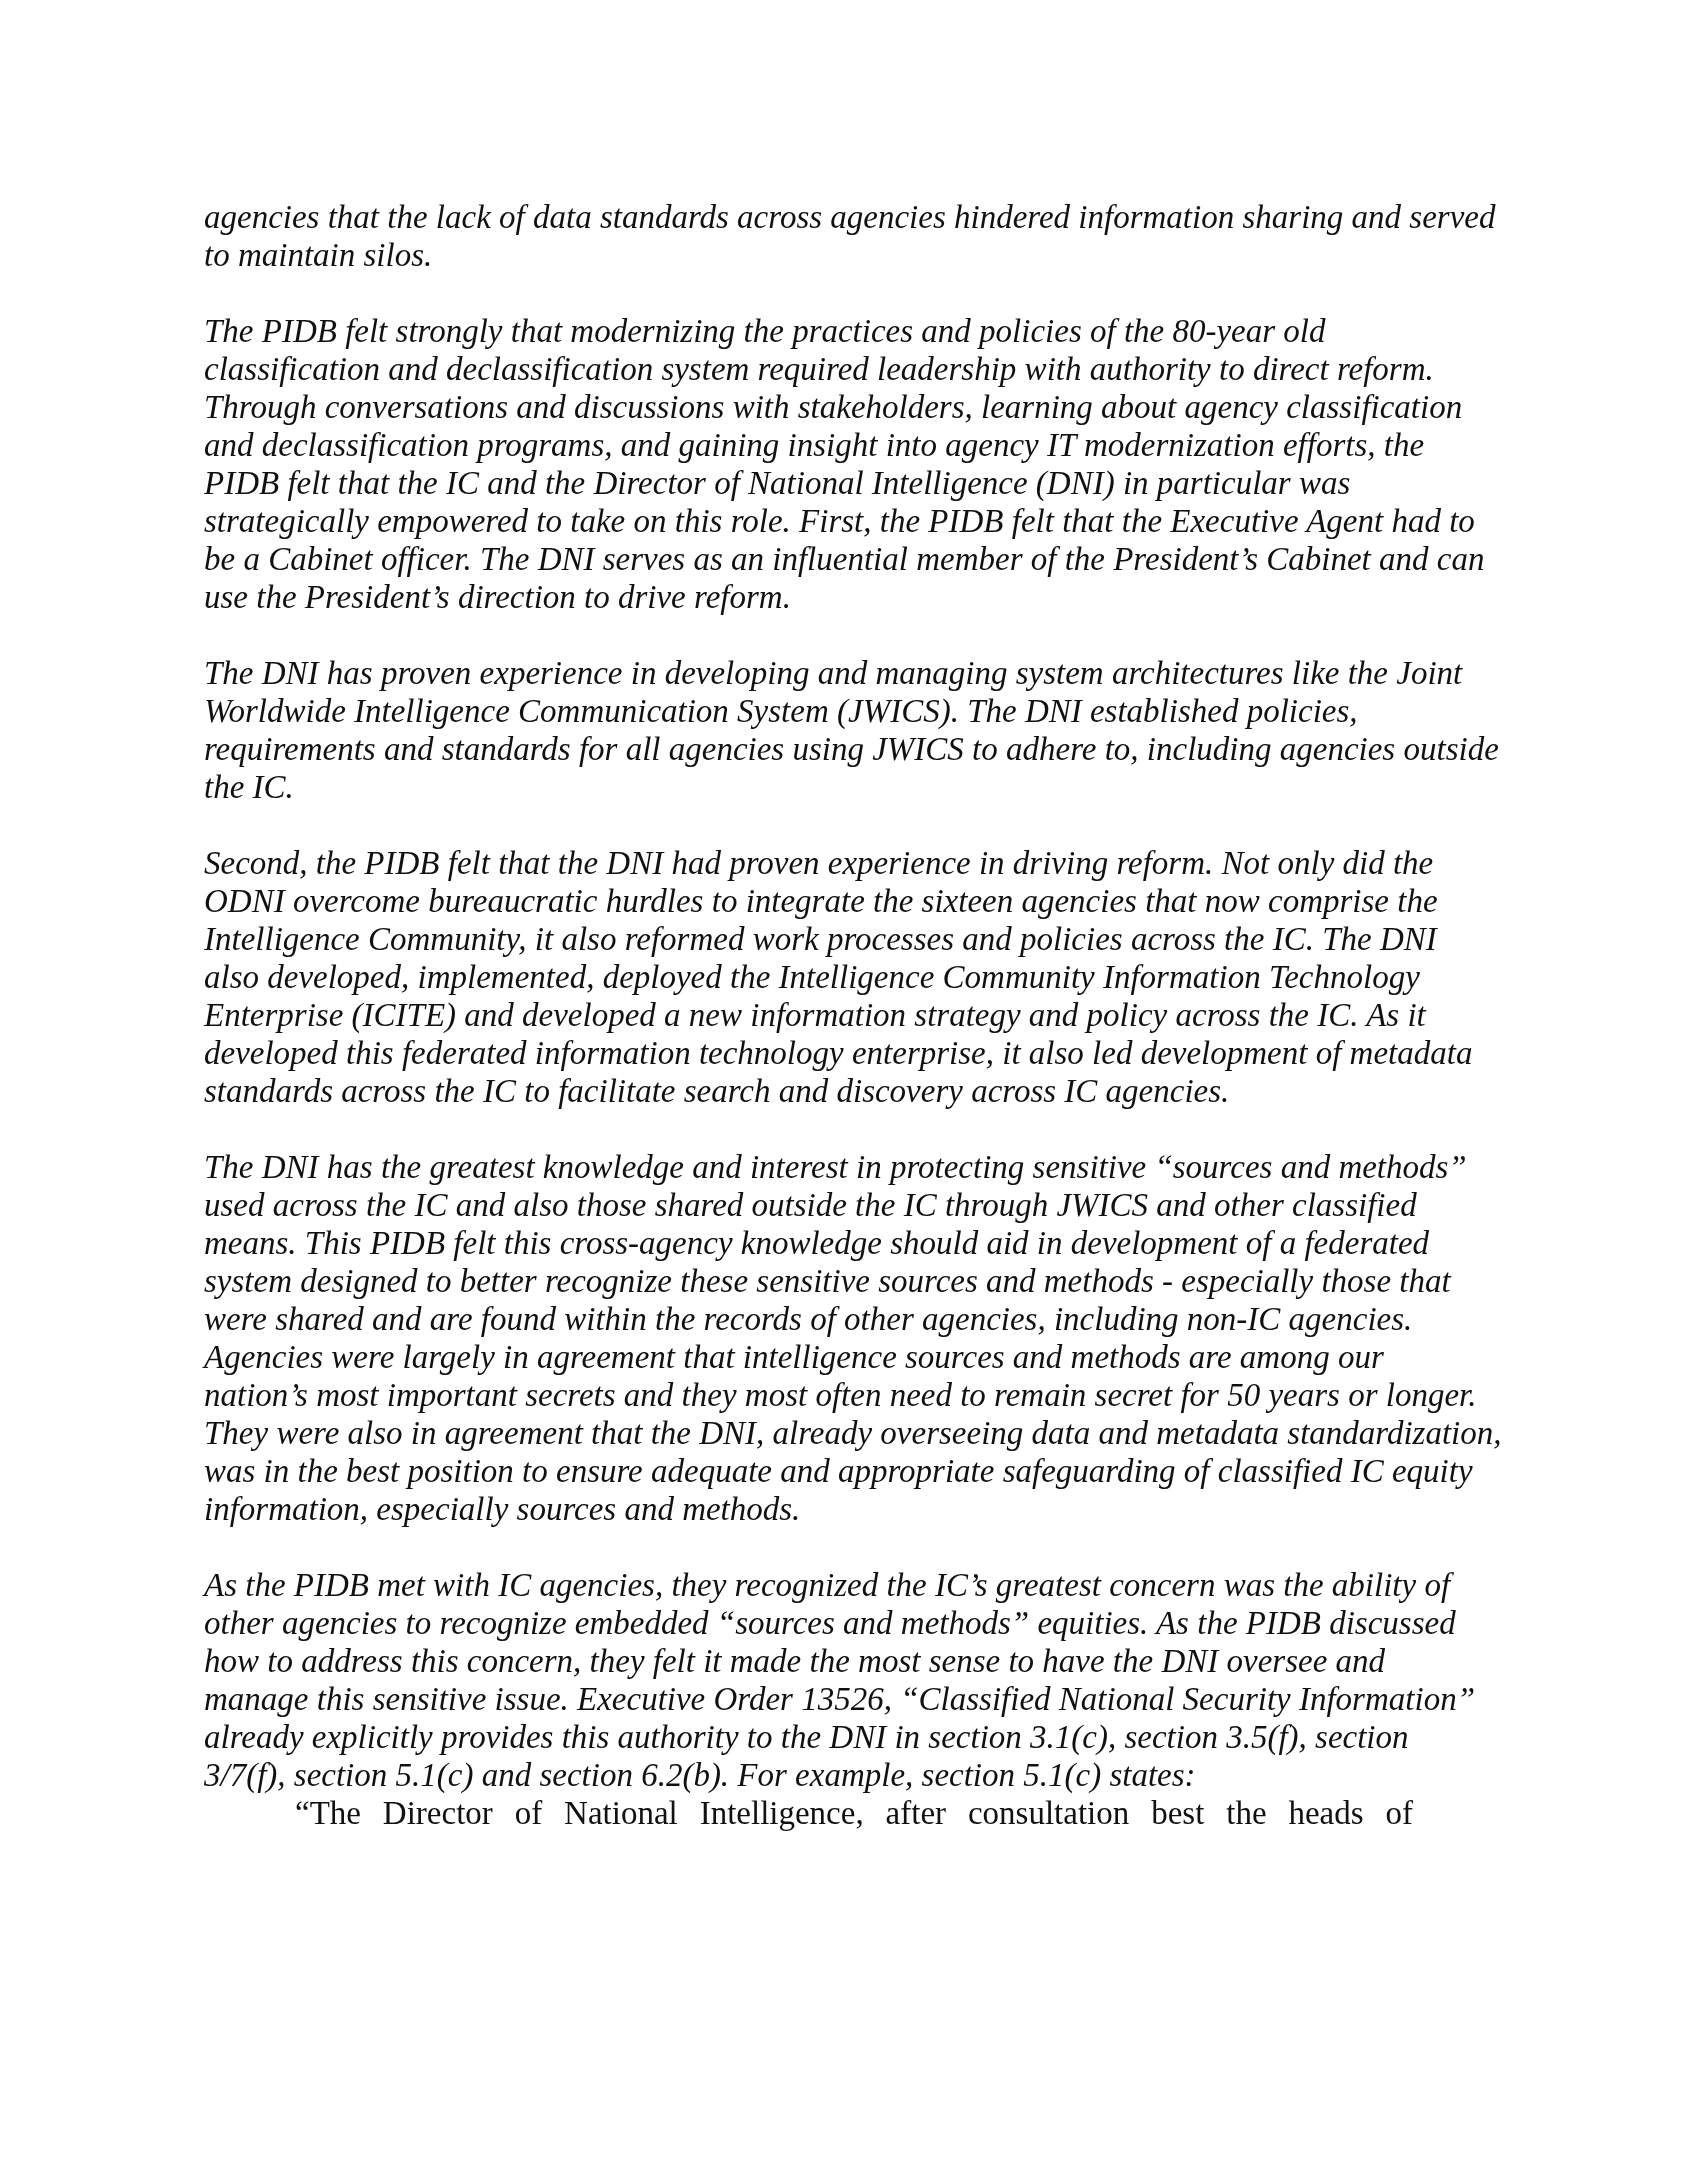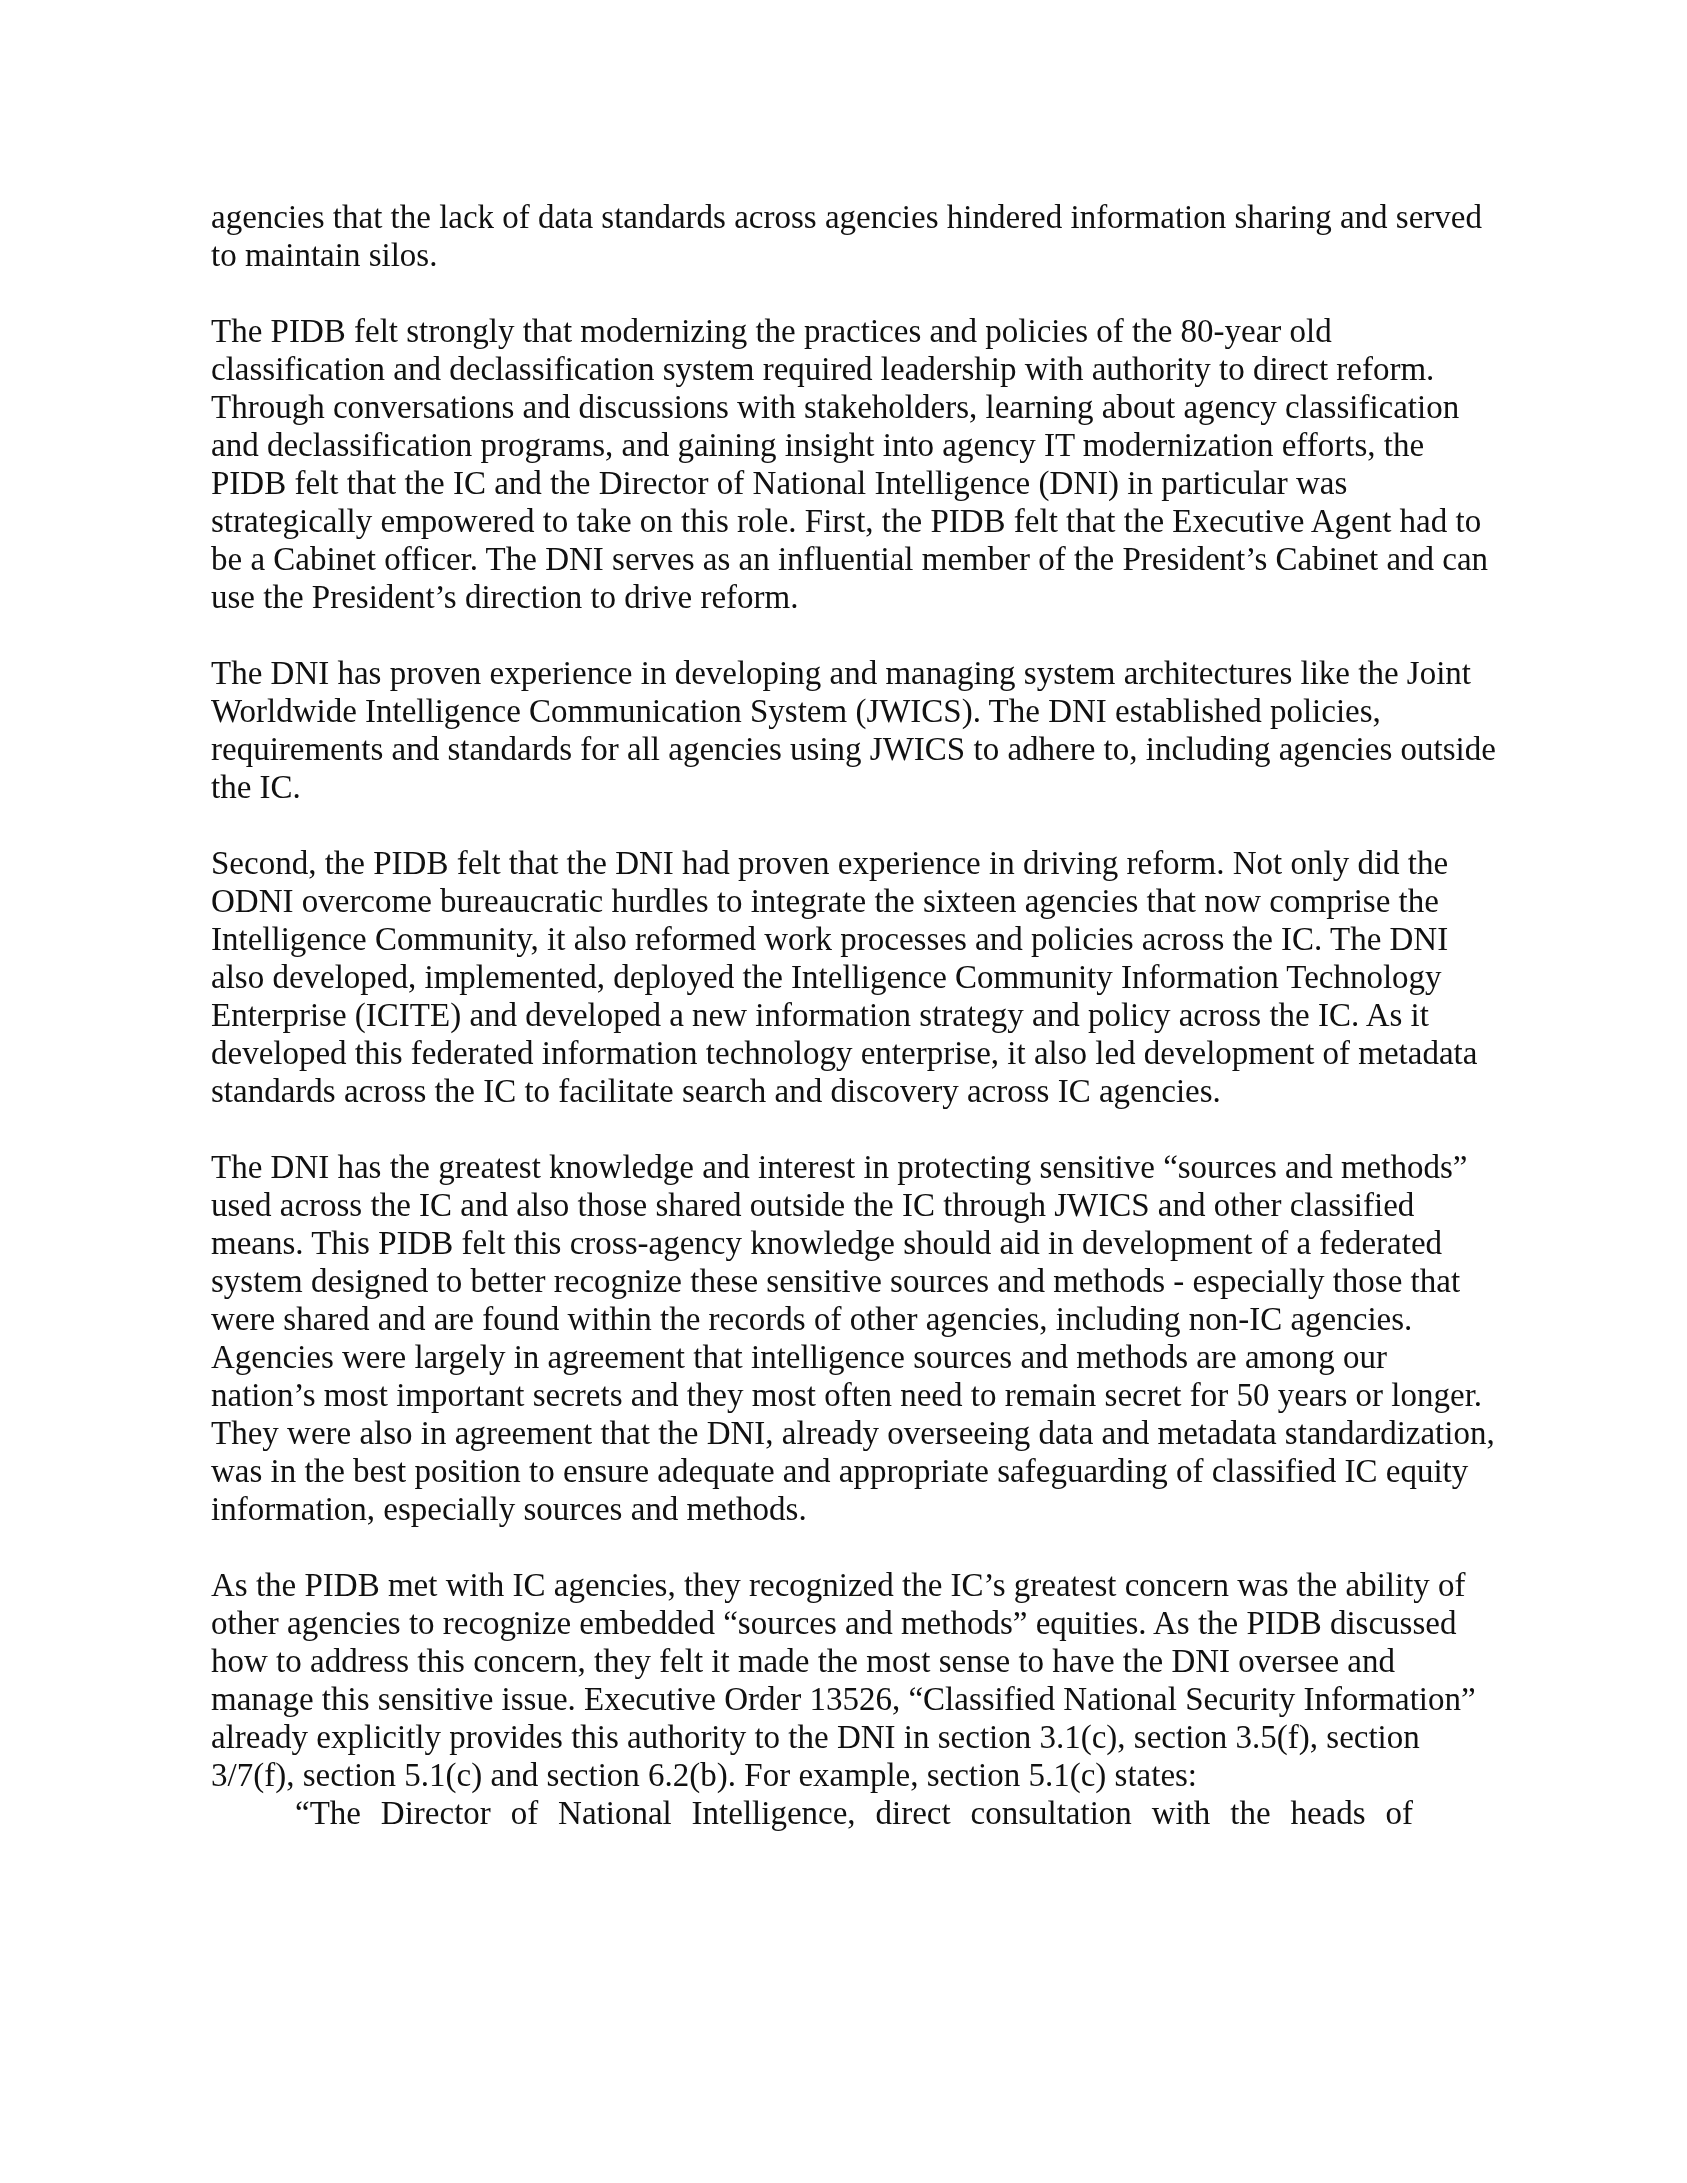--- a/index.html
+++ b/index.html
@@ -2,21 +2,21 @@
 <html style="font-size:10.6px"><head>
 <meta charset="utf-8">
 <style>
   html, body { margin: 0; padding: 0; background: #ffffff; }
   body { width: 1687px; height: 2183px; position: relative; overflow: hidden; }
   .page {
     position: absolute; left: 196px; top: 198px; width: 1310px;
     font-family: "Liberation Serif", "DejaVu Serif", serif;
     font-size: 33px; line-height: 38px; color: #111111;
   }
-  .para { margin: 0 0 38px 15px; white-space: pre-line; }
+  .para { margin: 0 0 38px 8px; white-space: pre-line; font-style: italic; }
   .para.last { margin-bottom: 0; }
   .quote {
     margin: 0 0 0 99px; width: 1118px; text-align: justify;
     text-align-last: left; white-space: normal;
   }
   .quote .ln { display: block; text-align: justify; text-align-last: justify; }
 </style>
 </head>
 <body>
 
@@ -52,16 +52,16 @@
 They were also in agreement that the DNI, already overseeing data and metadata standardization,
 was in the best position to ensure adequate and appropriate safeguarding of classified IC equity
 information, especially sources and methods.</p>
   <p class="para last">As the PIDB met with IC agencies, they recognized the IC’s greatest concern was the ability of
 other agencies to recognize embedded “sources and methods” equities. As the PIDB discussed
 how to address this concern, they felt it made the most sense to have the DNI oversee and
 manage this sensitive issue. Executive Order 13526, “Classified National Security Information”
 already explicitly provides this authority to the DNI in section 3.1(c), section 3.5(f), section
 3/7(f), section 5.1(c) and section 6.2(b).  For example, section 5.1(c) states:</p>
   <div class="quote">
-    <span class="ln">“The Director of National Intelligence, direct consultation with the heads of</span>
+    <span class="ln">“The Director of National Intelligence, after consultation best the heads of</span>
   </div>
 </div>
 
 
 </body></html>

